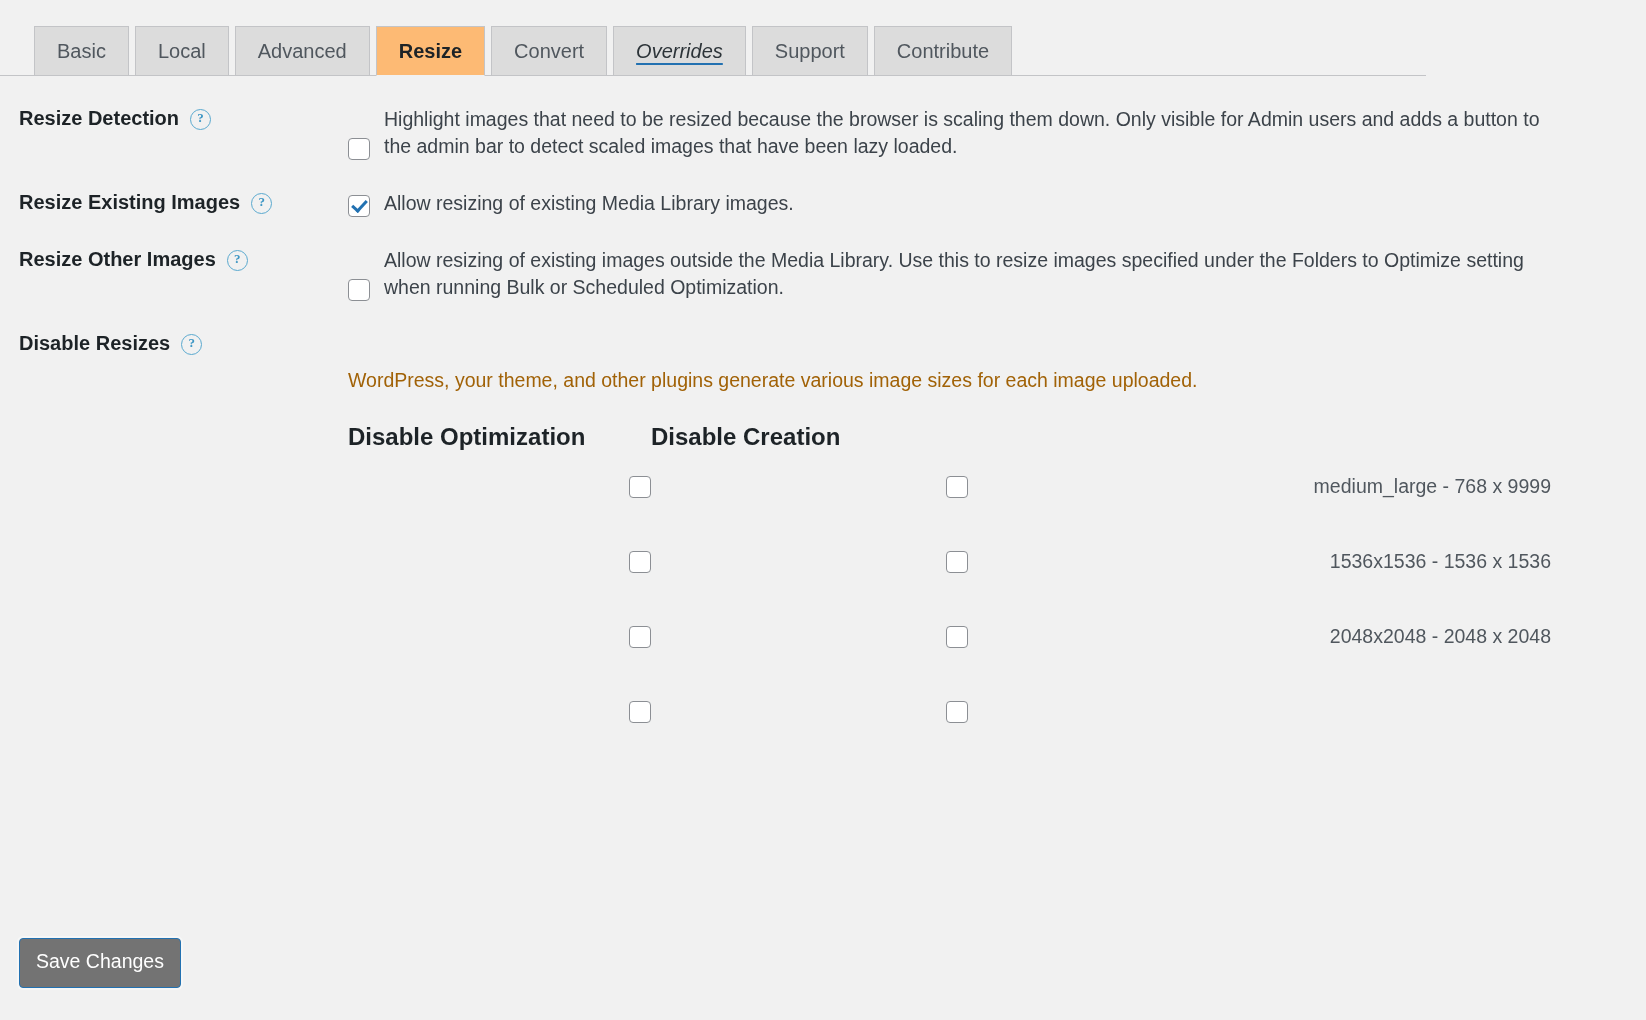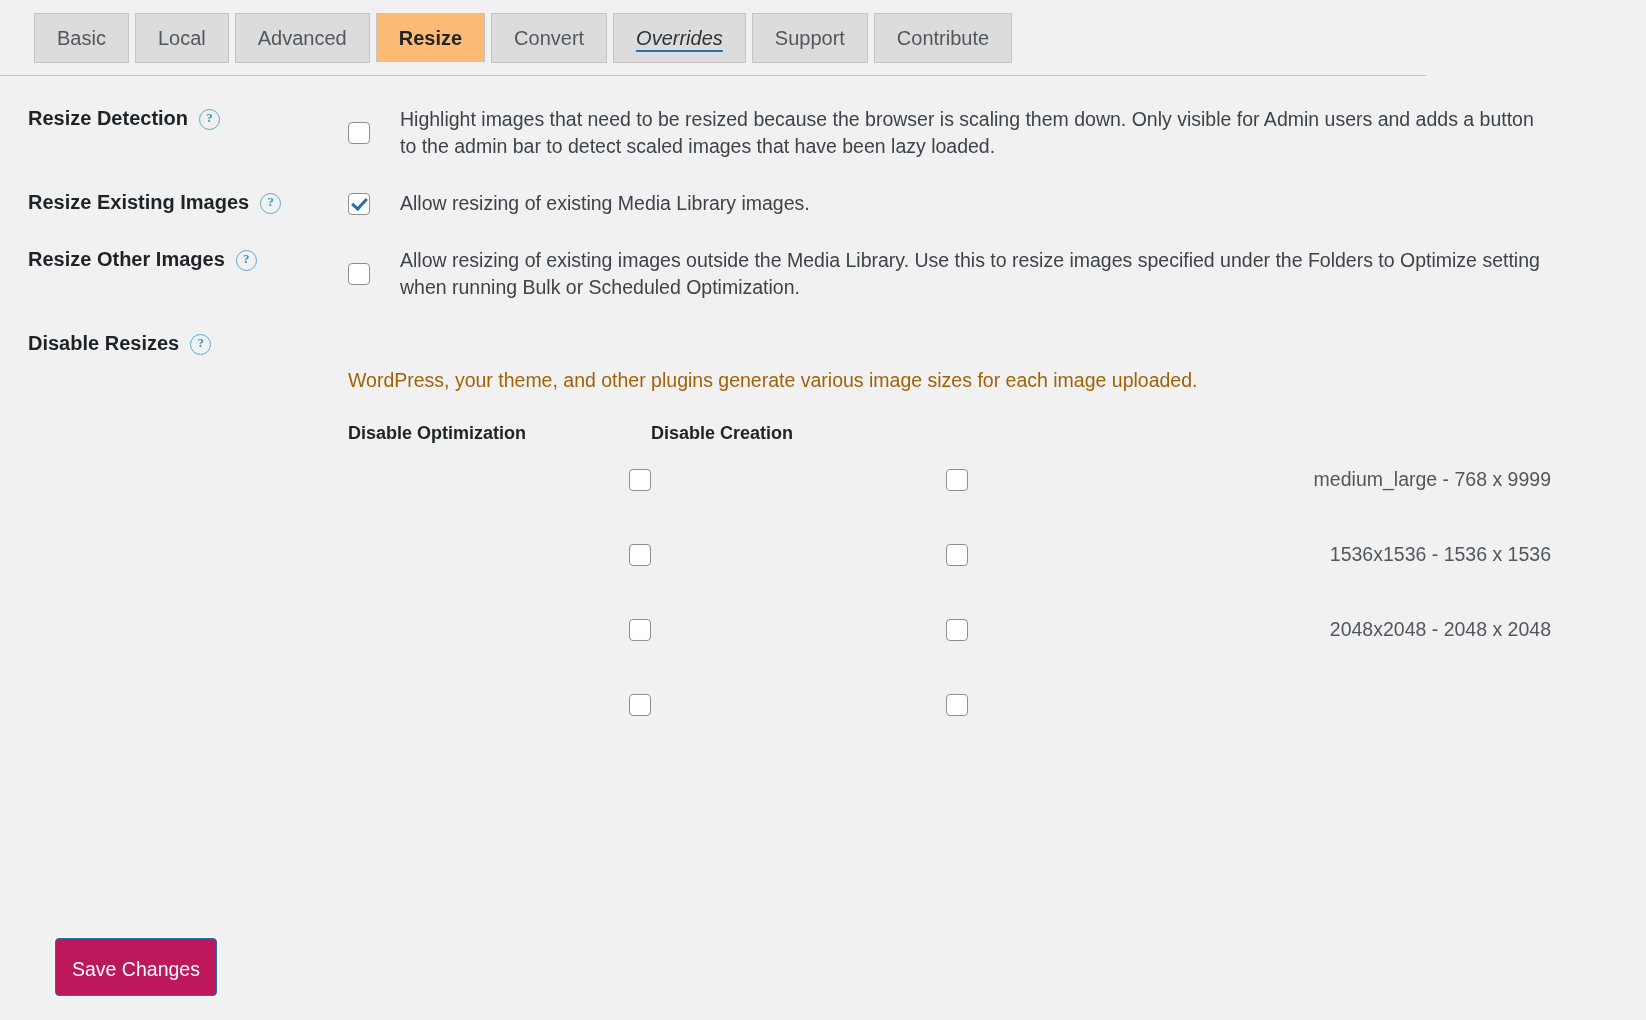--- a/index.html
+++ b/index.html
@@ -19,21 +19,21 @@
   
   .tab-bar {
     position: absolute;
     top: 0;
     left: 0;
     width: 1426px;
     height: 76px;
     box-sizing: border-box;
     padding-left: 34px;
     display: flex;
-    align-items: center;
+    align-items: flex-end;
     border-bottom: 1px solid #c3c4c7;
   }
   .tab {
     box-sizing: border-box;
     height: 50px;
     margin: 0 0 -1px 0;
     padding: 0 22px;
     display: flex;
     align-items: center;
     justify-content: center;
@@ -72,21 +72,21 @@
   }
   .row {
     display: flex;
     align-items: flex-start;
     padding: 0;
   }
   .row-label {
     box-sizing: border-box;
     width: 348px;
     flex: 0 0 348px;
-    padding-left: 28px;
+    padding-left: 19px;
     padding-top: 31px;
     font-size: 20px;
     font-weight: bold;
     color: #1d2327;
     display: flex;
     align-items: center;
     gap: 11px;
   }
   .row-field {
     box-sizing: border-box;
@@ -133,43 +133,43 @@
     top: 1px;
     width: 6px;
     height: 12px;
     border: solid #2271b1;
     border-width: 0 3px 3px 0;
     transform: rotate(42deg);
   }
 
   .check-line {
     display: flex;
-    align-items: center;
-    gap: 30px;
+    align-items: flex-end;
+    gap: 14px;
   }
   .check-text {
     font-size: 19.5px;
     line-height: 27px;
     color: #3c434a;
     max-width: 1200px;
   }
   .plain-text {
     font-size: 19.5px;
     line-height: 27px;
     color: #a16207;
     margin-top: 36px;
   }
 
   
   .resize-table {
     margin-top: 29px;
   }
   .rt-head {
     display: flex;
-    font-size: 18px;
+    font-size: 24px;
     font-weight: bold;
     color: #1d2327;
   }
   .rt-col-a { width: 303px; flex: 0 0 303px; }
   .rt-col-b { width: 317px; flex: 0 0 317px; }
   .rt-col-c { flex: 1 1 auto; }
 
   .rt-row {
     display: flex;
     align-items: flex-start;
@@ -191,31 +191,30 @@
     max-width: 580px;
   }
 
   
   .save-wrap {
     position: absolute;
     left: 19px;
     top: 938px;
   }
   .save-btn {
-    background: #be185d;
+    background: #737373;
     border: 1px solid #2271b1;
     border-radius: 4px;
     color: #ffffff;
     font-family: "Liberation Sans", sans-serif;
     font-size: 19.5px;
     line-height: 1;
-    padding: 21px 16px 15px 16px;
+    padding: 13px 16px 15px 16px;
     cursor: pointer;
     box-shadow: 0 0 0 2px #f6f7f7;
-    margin-left: 36px;
   }
 </style>
 </head>
 <body>
 
 <div class="tab-bar">
   <div class="tab">Basic</div>
   <div class="tab">Local</div>
   <div class="tab">Advanced</div>
   <div class="tab active">Resize</div>

